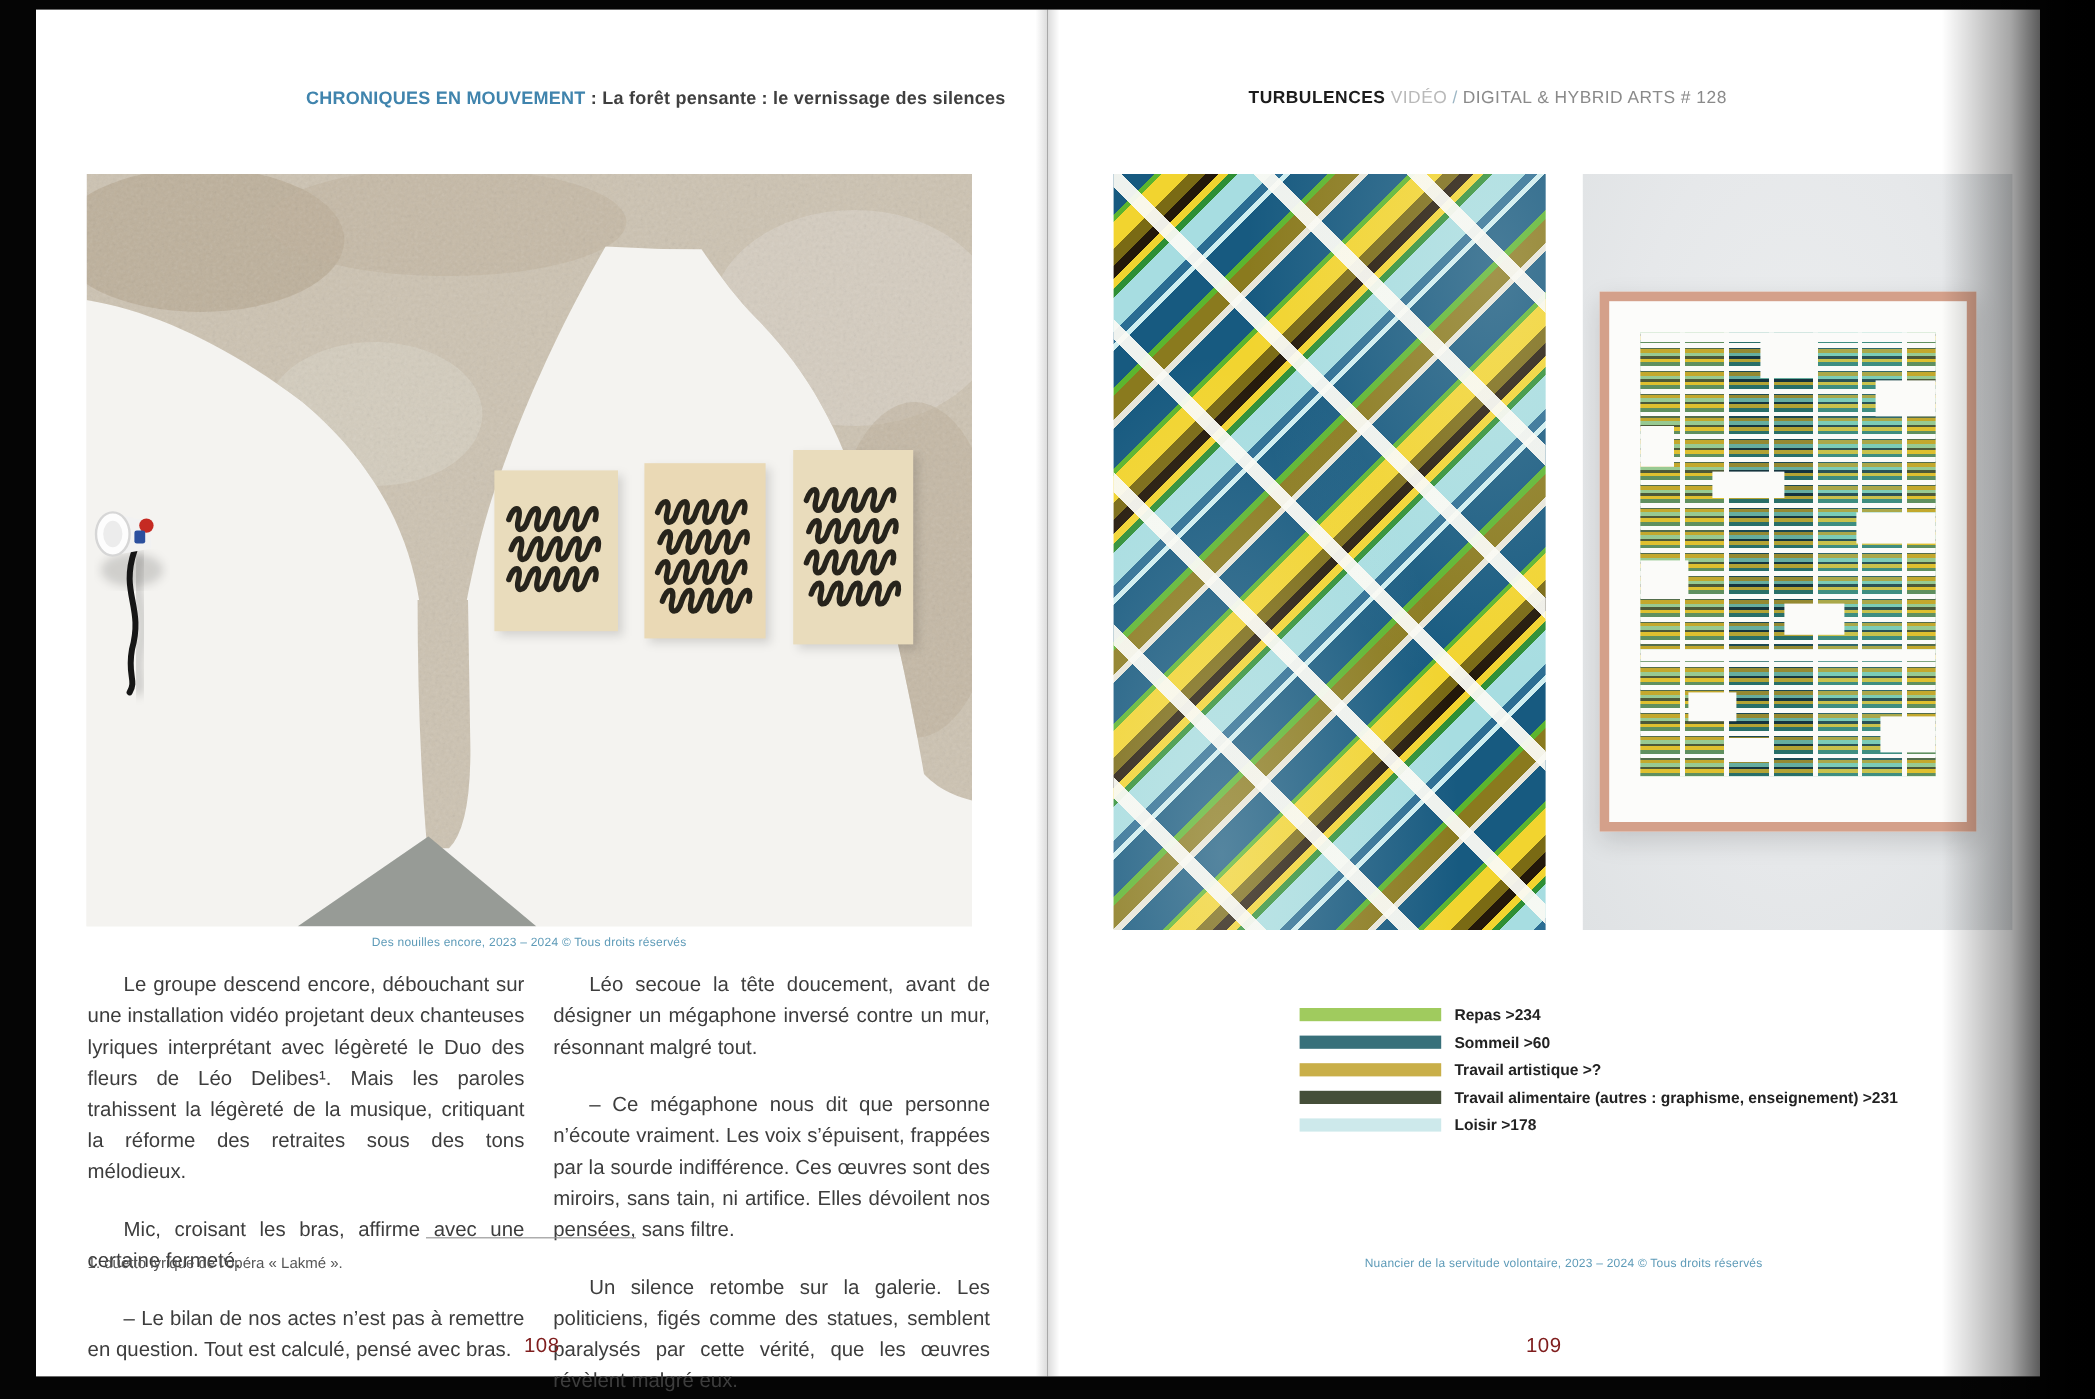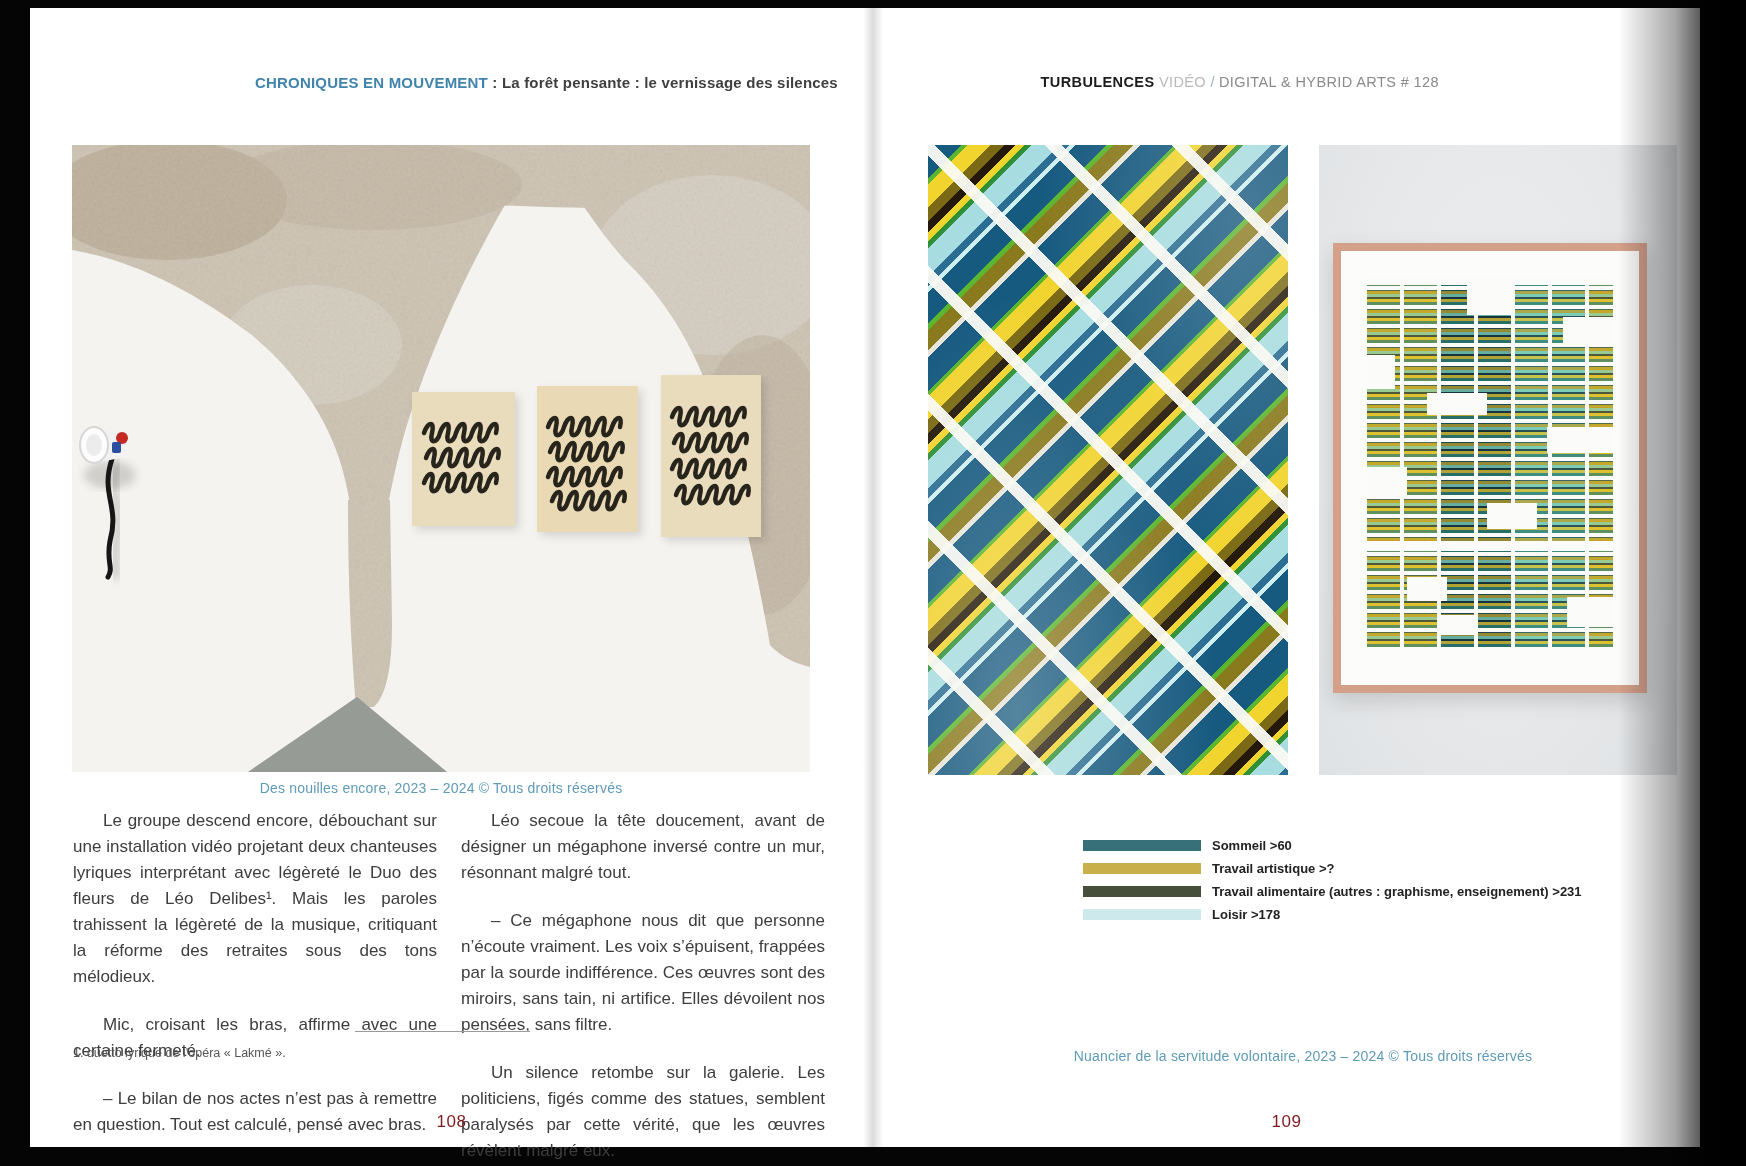--- a/index.html
+++ b/index.html
@@ -19,21 +19,21 @@
   #hdr-left .hl{font-weight:700;}
   #hdr-right{left:0;width:566px;text-align:right;font-size:14.5px;}
   #hdr-right .brand{font-weight:700;color:#1c1c1c;letter-spacing:.4px;}
   #hdr-right .mid{color:#b9b9b9;letter-spacing:.4px;}
   #hdr-right .slash{color:#9db6c4;}
   #hdr-right .issue{color:#8a8a8a;letter-spacing:.4px;}
 
   
   #photo-left{position:absolute;left:42px;top:137px;width:738px;height:627px;overflow:hidden;background:#f3f2ee;}
 
-  .caption{position:absolute;font-size:14px;letter-spacing:.2px;text-align:center;}
+  .caption{position:absolute;font-size:10px;letter-spacing:.2px;text-align:center;}
   #cap-left{left:42px;top:772px;width:738px;}
   #cap-right{left:130px;top:1040px;width:600px;}
 
   
   .cols{position:absolute;left:43px;top:800px;width:752px;display:flex;gap:24px;}
   .col{width:364px;}
   .col p{margin:0 0 22px 0;font-size:17px;line-height:26px;text-align:justify;
          text-indent:30px;color:#3d3d3d;}
   .rule{position:absolute;left:325px;top:1023px;width:175px;height:1px;background:#9a9a9a;}
   .footnote{position:absolute;left:43px;top:1038px;font-size:12.5px;color:#555;}
@@ -203,20 +203,24 @@
           <div class="gap" style="left:0;top:264px;width:246px;height:10px;"></div>
           <div class="gap" style="left:40px;top:300px;width:40px;height:24px;"></div>
           <div class="gap" style="left:200px;top:320px;width:46px;height:30px;"></div>
           <div class="gap" style="left:70px;top:338px;width:40px;height:20px;"></div>
         </div>
       </div>
     </div>
 
     <div id="legend">
       <div class="lrow">
+        <div class="swatch" style="background-color: rgb(160, 203, 94);"></div>
+        <div class="llabel">Repas &gt;234</div>
+      </div>
+      <div class="lrow">
         <div class="swatch" style="background-color: rgb(56, 112, 122);"></div>
         <div class="llabel">Sommeil &gt;60</div>
       </div>
       <div class="lrow">
         <div class="swatch" style="background-color: rgb(201, 175, 73);"></div>
         <div class="llabel">Travail artistique &gt;?</div>
       </div>
       <div class="lrow">
         <div class="swatch" style="background-color: rgb(69, 79, 57);"></div>
         <div class="llabel">Travail alimentaire (autres : graphisme, enseignement) &gt;231</div>

